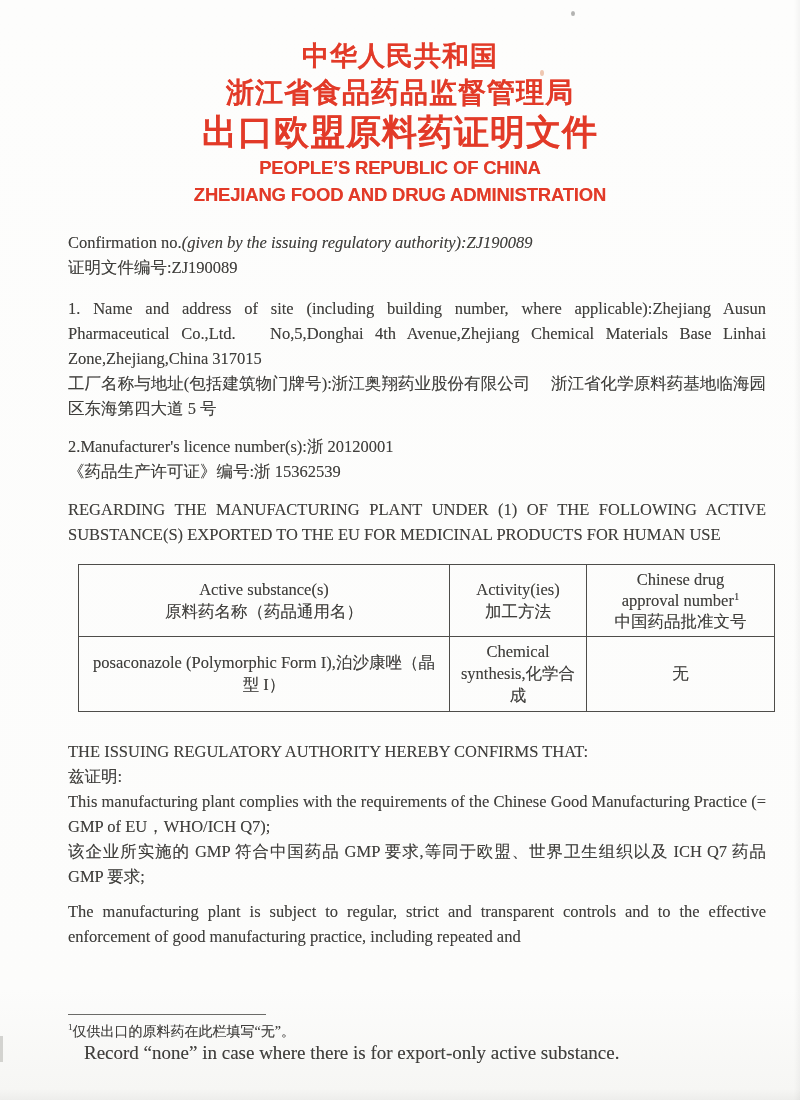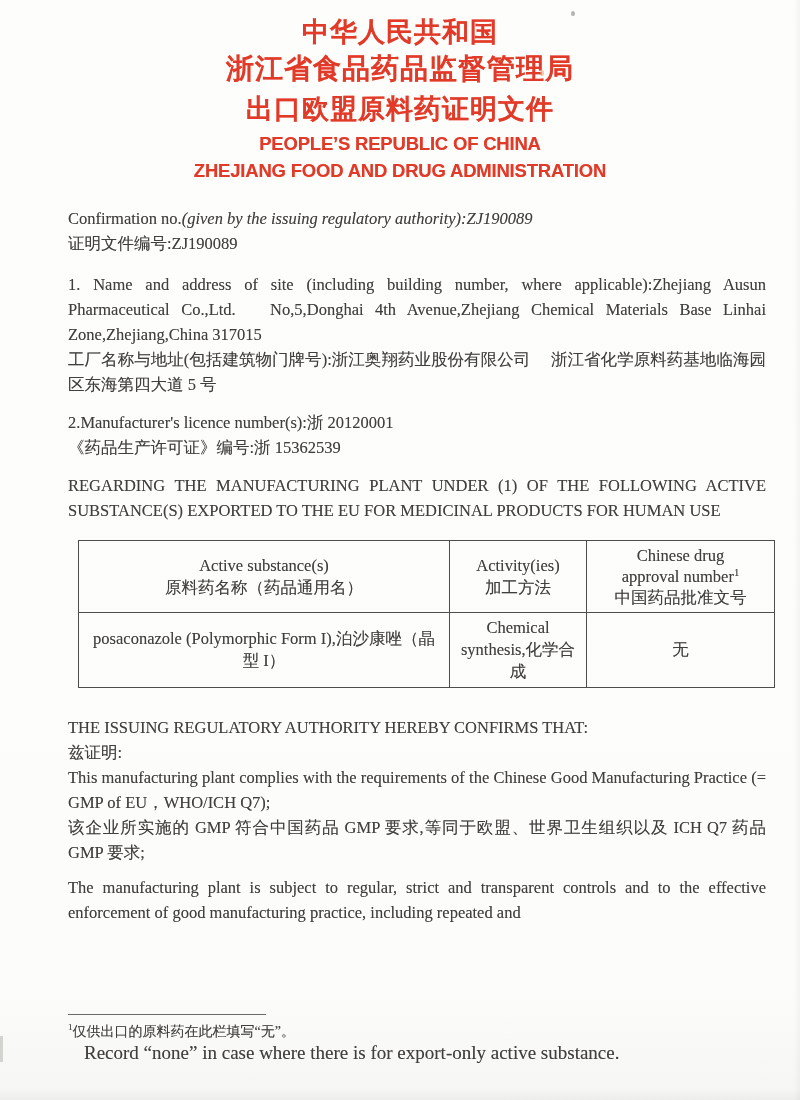--- a/index.html
+++ b/index.html
@@ -14,26 +14,26 @@
     overflow: hidden;
     background: linear-gradient(180deg, #fdfdfc 0%, #fcfcfb 90%, #f6f6f4 99%, #ededeb 100%);
     color: var(--body-text, #403f3c);
     font-size: 16.5px;
     line-height: 25px;
     text-shadow: 0 0 0.5px rgba(70,70,70,0.45);
   }
   .content { padding: 0 34px 0 68px; }
 
   
-  .doc-header { text-align: center; color: var(--accent-red, #e23a28); padding-top: 16px;
+  .doc-header { text-align: center; color: var(--accent-red, #e23a28); padding-top: 40px;
     text-shadow: 0 0 0.6px rgba(230,60,40,0.55); }
   .cn-title { font-weight: bold; font-family: "Liberation Serif", "DejaVu Serif", serif; }
   .cn1 { font-size: 27px; line-height: 33px; letter-spacing: 1px; }
   .cn2 { font-size: 28px; line-height: 39px; letter-spacing: 1px; }
-  .cn3 { font-size: 27px; line-height: 42px; letter-spacing: 1px; font-family: Liberation Serif, serif; }
+  .cn3 { font-size: 35px; line-height: 42px; letter-spacing: 1px; font-family: Liberation Serif, serif; }
   .en-h { font-family: "Liberation Sans", sans-serif; font-weight: bold;
           font-size: 18.5px; line-height: 27px; letter-spacing: -0.2px; }
 
   
   .para { text-align: justify; }
   .it { font-style: italic; }
   .conf-block { margin-top: 22px; }
   .site-block { margin-top: 16px; }
   .licence-block { margin-top: 13px; }
   .regarding-block { margin-top: 13px; }

